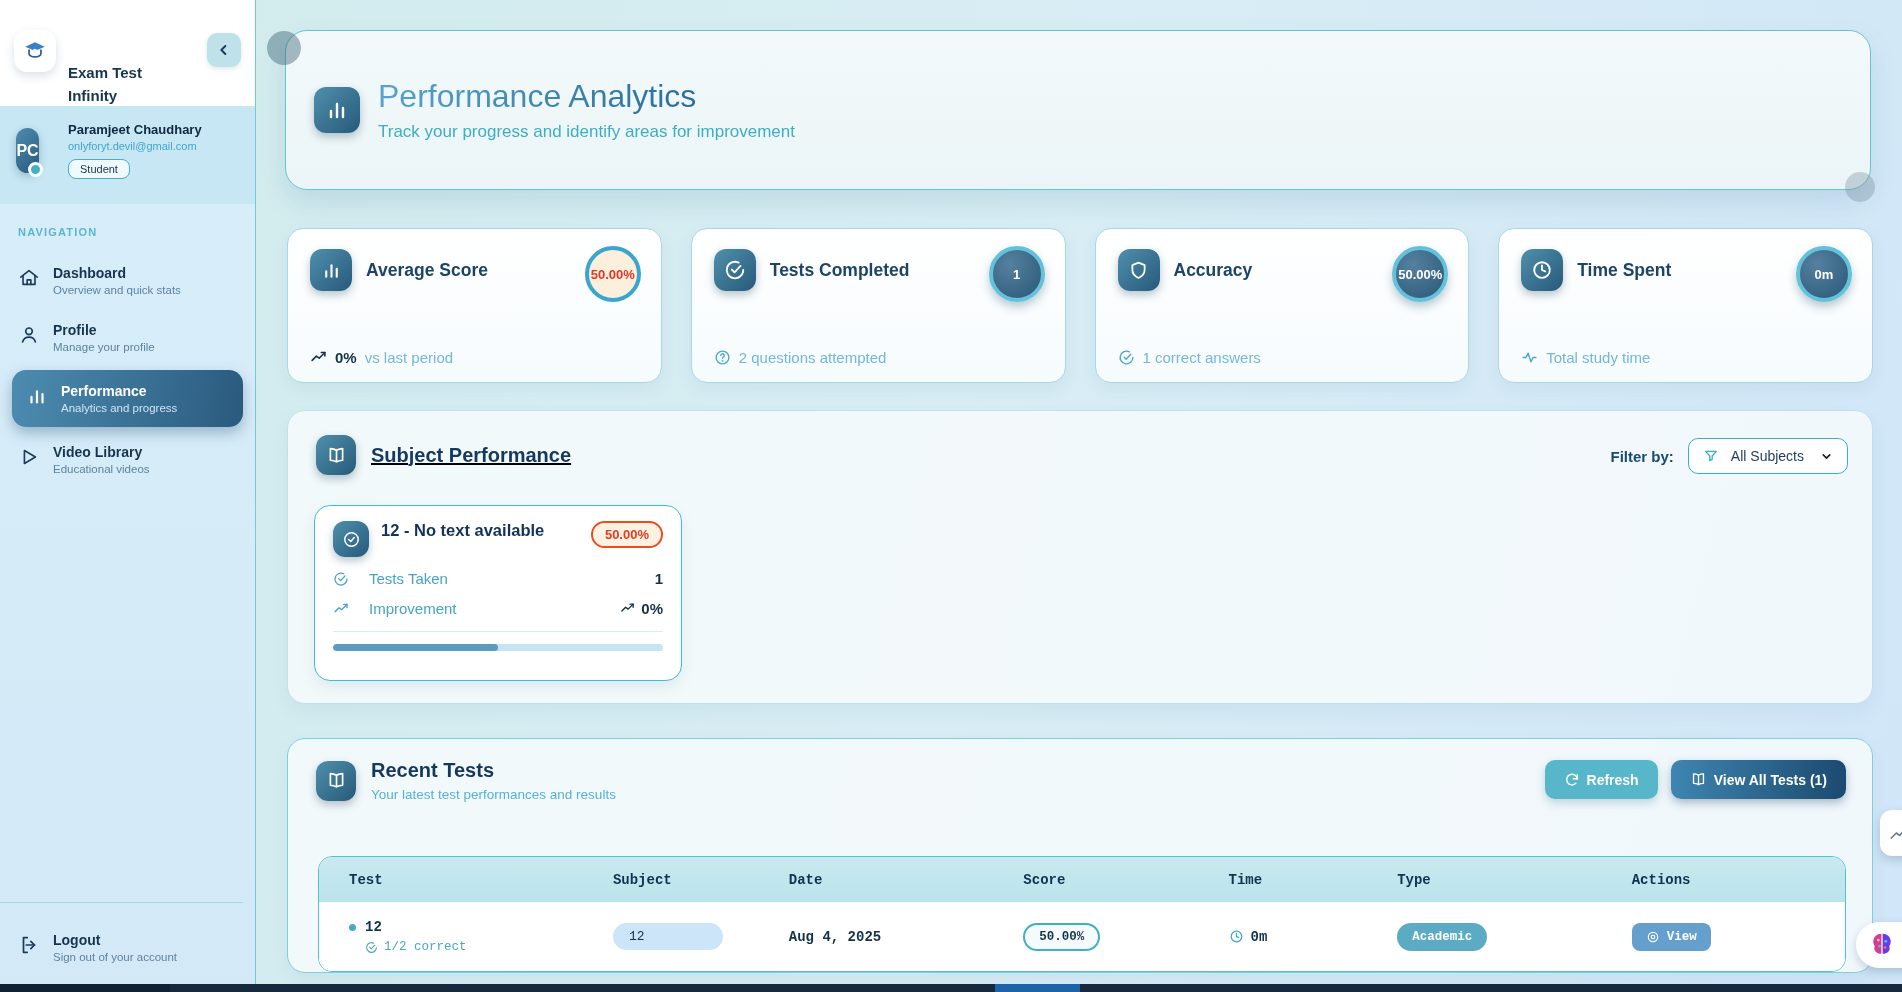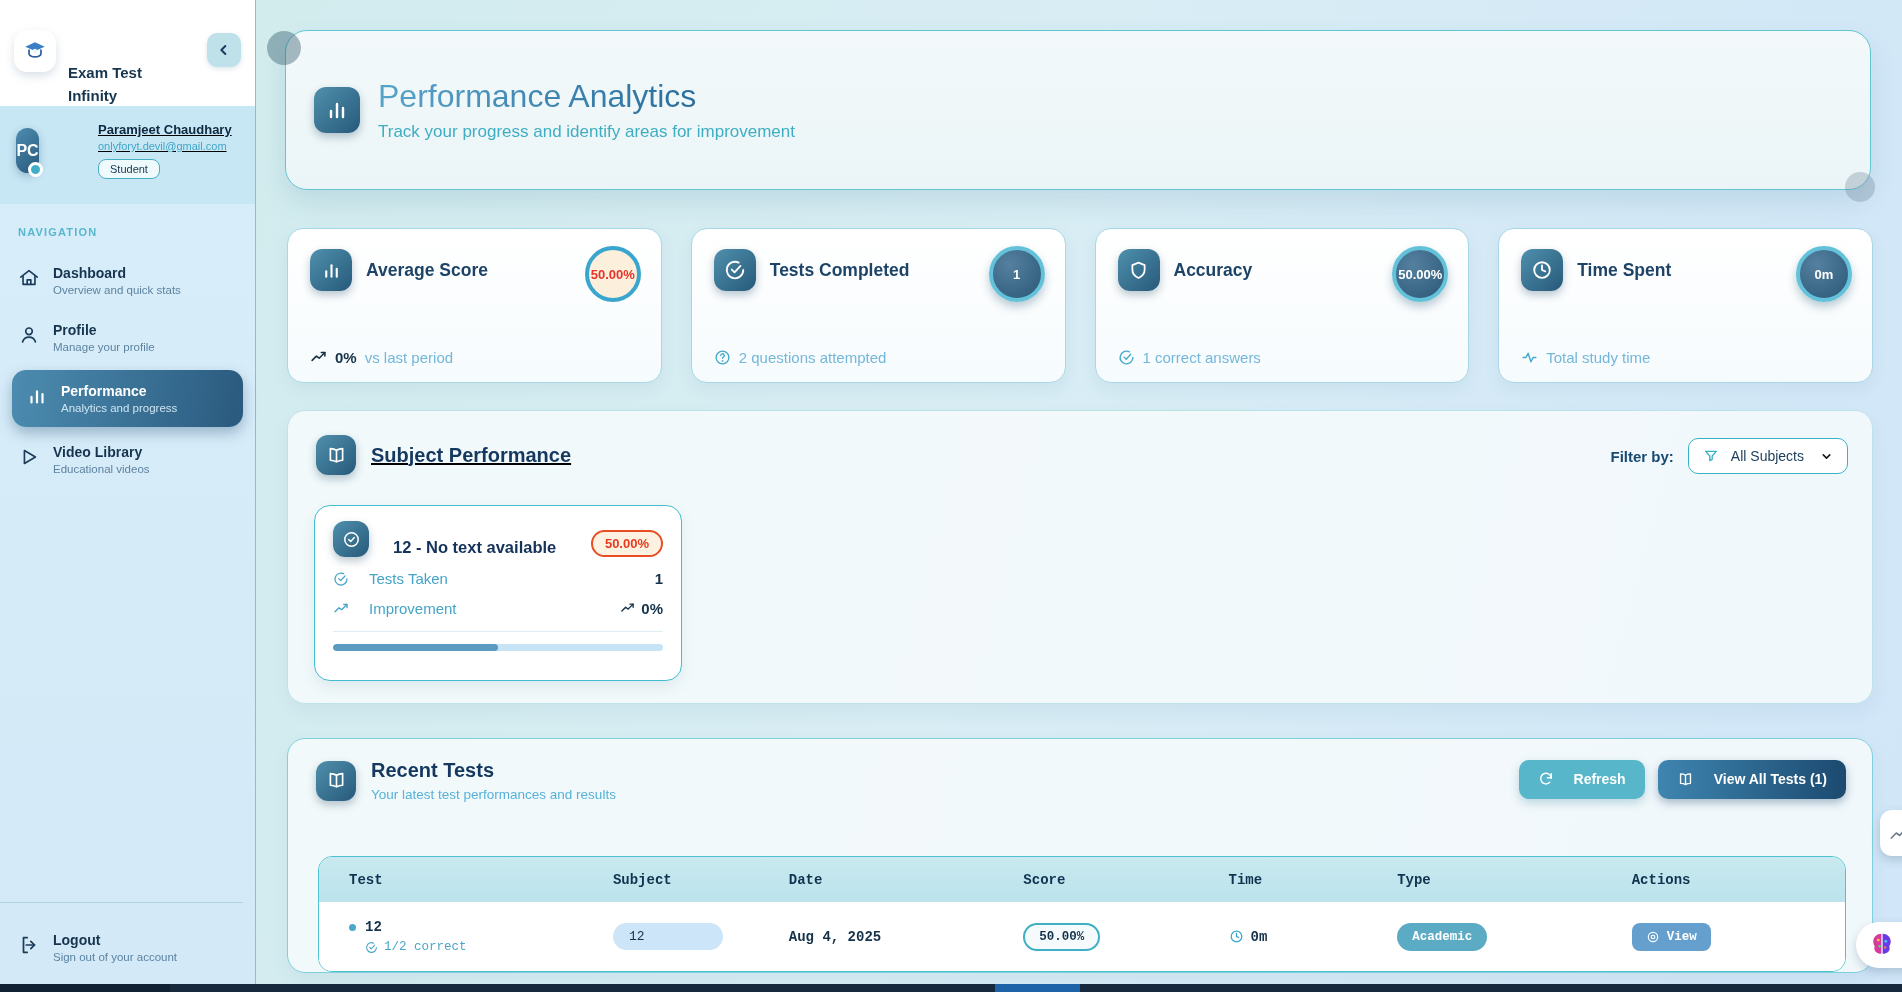--- a/index.html
+++ b/index.html
@@ -21,21 +21,21 @@
                   background:#bfe2ea; border-radius:10px; display:flex; align-items:center;
                   justify-content:center; cursor:pointer; box-shadow:0 2px 5px rgba(40,90,120,.15); }
 
   .profile-section { background:#c8e7f5; padding:16px 16px 14px 16px; position:relative; min-height:98px; }
   .avatar { position:absolute; left:16px; top:22px; width:23px; height:45px; border-radius:13px;
             background:linear-gradient(135deg,#4e8cb0,#27597c); color:#fff; font-weight:bold;
             font-size:16px; display:flex; align-items:center; justify-content:center;
             box-shadow:0 3px 8px rgba(30,70,100,.3); }
   .avatar-dot { position:absolute; right:-4px; bottom:-4px; width:15px; height:15px; border-radius:50%;
                 background:#3fb0c8; border:3.5px solid #ffffff; }
-  .profile-info { margin-left:82px;text-decoration:underline; }
+  .profile-info { margin-left:52px; }
   .profile-name { font-size:13px; font-weight:bold; color:#0f2840; }
   .profile-email { font-size:11px; color:#43a6c6; margin-top:3px; }
   .role-badge { display:inline-block; margin-top:7px; font-size:11px; color:#16354f;
                 border:1px solid #48aec4; background:#eefafc; border-radius:8px; padding:3px 11px; }
 
   .nav-label { font-size:11px; font-weight:bold; letter-spacing:1.2px; color:#57b7ce; padding:22px 18px 12px 18px; }
   .nav-item { display:flex; align-items:flex-start; gap:13px; padding:11px 18px; margin:4px 0; cursor:pointer; }
   .nav-item .nav-icon { width:22px; height:22px; color:#1c3c5a; flex:none; margin-top:2px; }
   .nav-title { font-size:14px; font-weight:bold; color:#17344f; }
   .nav-desc { font-size:11.5px; color:#5d83a0; margin-top:3px; }
@@ -102,34 +102,34 @@
   .filter-label { font-size:15px; font-weight:bold; color:#174a70; }
   .select-box { display:flex; align-items:center; gap:12px; background:#ffffff; border:1.5px solid #36b2c8;
                 border-radius:10px; padding:9px 14px; cursor:pointer; min-width:135px; }
   .select-text { font-size:14px; color:#1a3c5c; }
   .chev { margin-left:4px; color:#222; }
 
   
   .subj-card { position:absolute; left:26px; top:94px; width:368px; height:176px; background:#ffffff;
                border:1.5px solid #42bdd2; border-radius:16px; padding:15px 18px;
                box-shadow:0 6px 14px rgba(50,110,150,.10); }
-  .subj-head { display:flex; align-items:flex-end; gap:24px; }
+  .subj-head { display:flex; align-items:flex-start; gap:12px; }
   .subj-title { font-size:16.5px; font-weight:bold; color:#15325a; flex:1; }
   .subj-badge { font-size:13px; font-weight:bold; color:#e83a1f; background:#fdf2e2;
                 border:2px solid #e84e22; border-radius:999px; padding:4px 12px; }
   .subj-row { display:flex; align-items:center; justify-content:space-between; margin-top:13px; }
   .subj-row-label { display:flex; align-items:center; gap:20px; font-size:15px; color:#45a4c8; }
   .subj-row-val { font-size:15px; font-weight:bold; color:#15324a; display:flex; align-items:center; gap:6px; }
   .subj-div { border-top:1px solid #dcedf4; margin:14px 0 12px 0; }
   .progress-track { height:7px; border-radius:99px; background:#c6e4f6; overflow:hidden; }
   .progress-fill { height:100%; background:#5d9ac2; border-radius:99px; }
 
   
   .btn-row { position:absolute; right:26px; top:21px; display:flex; gap:13px; }
-  .btn { display:flex; gap:20px; border:none; border-radius:10px; padding:11px 19px;
+  .btn { display:flex; align-items:center; gap:7px; border:none; border-radius:10px; padding:11px 19px;
          font-size:14px; font-weight:bold; color:#fff; cursor:pointer; font-family:inherit; }
   .btn-refresh { background:#57b6ca; box-shadow:0 4px 10px rgba(60,140,160,.3); }
   .btn-viewall { background:linear-gradient(90deg,#3e85b0,#1c4a70); box-shadow:0 4px 10px rgba(30,70,110,.35); }
 
   .table-wrap { position:absolute; left:30px; top:117px; width:1528px; border:1.5px solid #4fc2d2;
                 border-radius:14px; overflow:hidden; background:#ffffff; }
   .t-grid { display:grid; grid-template-columns:18% 12% 16% 14% 11.5% 16% 12.5%; align-items:center; padding:0 30px;font-family:Liberation Mono, monospace; }
   .t-head { height:45px; background:linear-gradient(180deg,#c9e9ef,#bbe3ec); }
   .t-head .t-col { font-size:14px; font-weight:bold; color:#113350; }
   .t-row { height:69px; background:#ffffff; }

